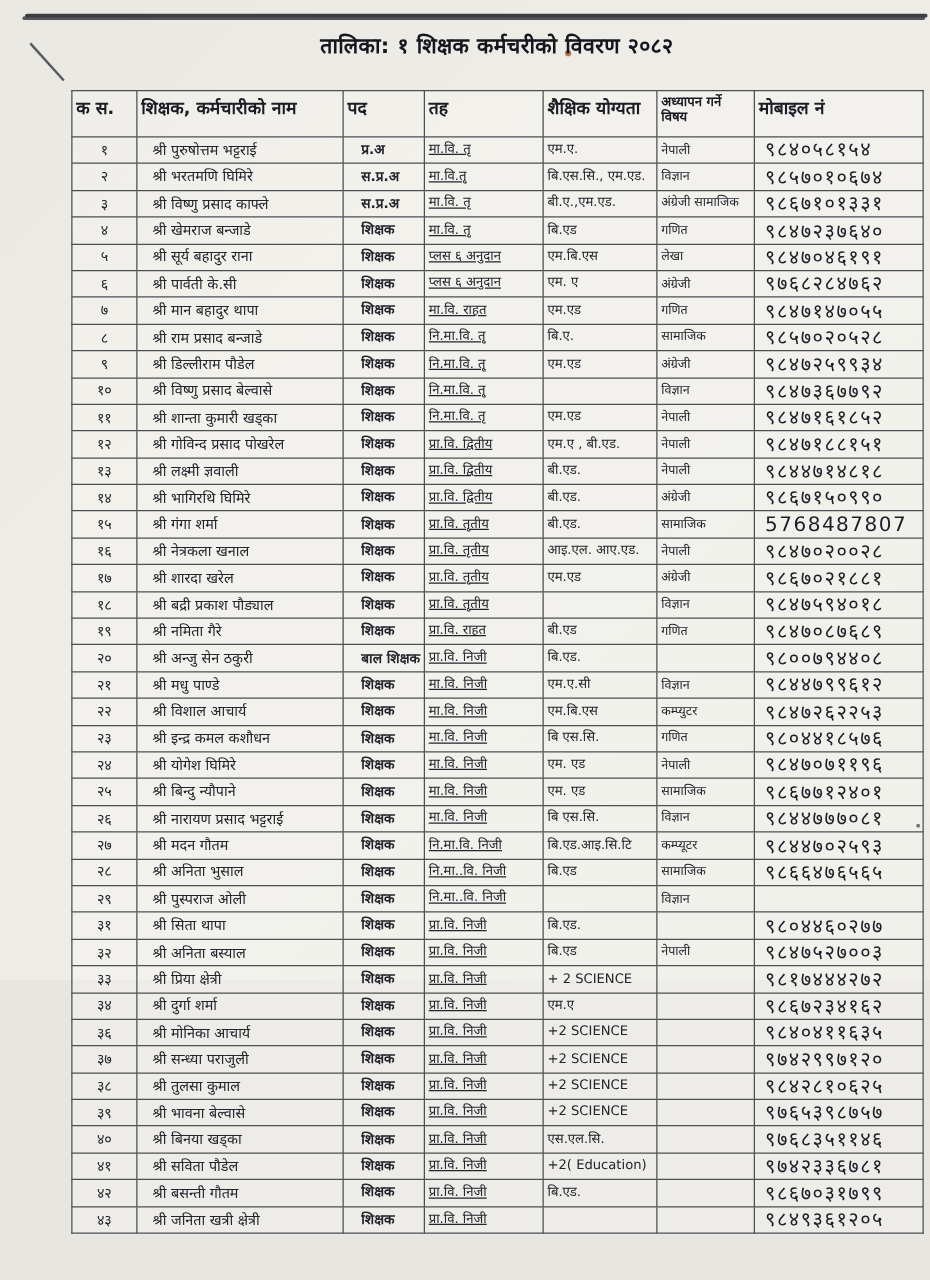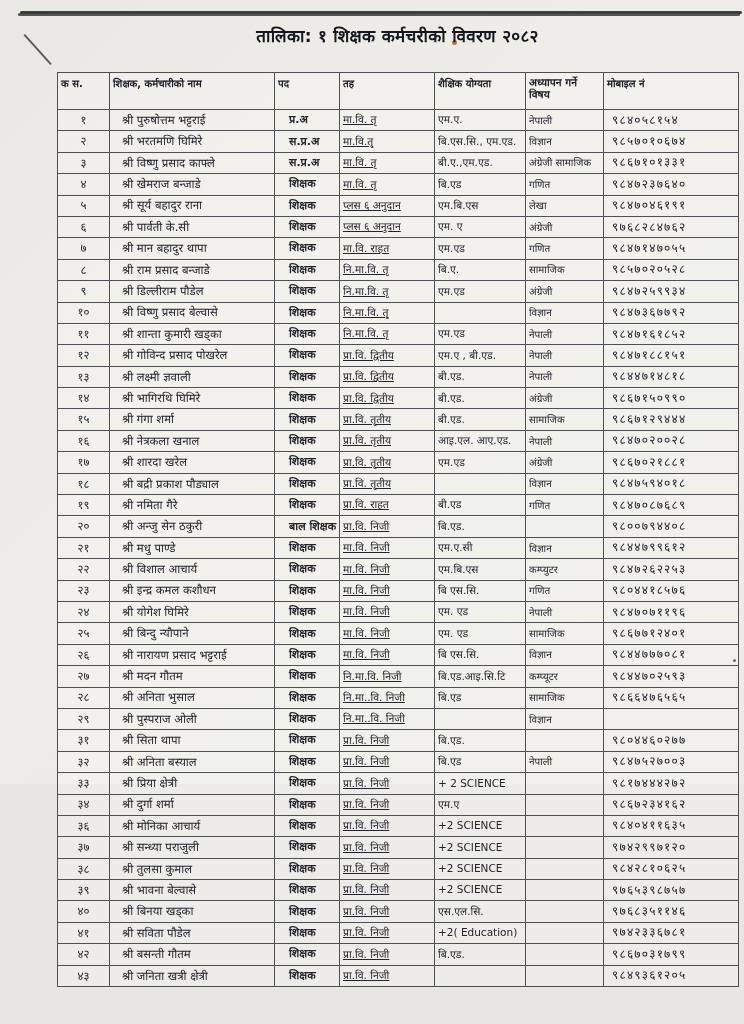--- a/index.html
+++ b/index.html
@@ -42,32 +42,32 @@
     border-collapse:collapse;table-layout:fixed;
     background:rgba(255,255,255,0.25);
   }
   .roster th,.roster td{
     border:1px solid #4e4f53;
     padding:1px 3px;
     overflow:hidden;
     vertical-align:middle;
   }
   .roster th{
-    font-size:10px;font-weight:bold;text-align:left;vertical-align:top;
+    font-size:14px;font-weight:bold;text-align:left;vertical-align:top;
     padding-top:3px;height:32px;white-space:nowrap;color:#1b1c24;
   }
   .roster th.c5{white-space:normal;line-height:1.15;font-size:10.5px;}
   .roster td{font-size:11px;height:18.4px;line-height:1.1;white-space:nowrap;color:#23242c;}
   .roster td.c0{text-align:center;font-size:11.5px;}
   .roster td.c1{padding-left:12px;font-size:11.5px;margin-top:11px;}
   .roster td.c2{padding-left:14px;font-weight:bold;}
   .roster td.c3{font-size:10.5px;text-decoration:underline;}
   .roster td.c4{font-size:10.5px;}
   .roster td.c5{font-size:10px;}
-  .roster td.c6{font-size:12px;letter-spacing:1.2px;padding-left:8px;color:#1d1e27;}
+  .roster td.c6{font-size:16px;letter-spacing:1.2px;padding-left:8px;color:#1d1e27;}
 </style>
 </head>
 <body>
 
 <div class="page">
   <div class="scan-top-line"></div>
   <div class="scan-pen-mark"></div>
   <div class="title-dot"></div>
   <div class="stray-dot"></div>
 
@@ -221,21 +221,21 @@
           <td class="c5">अंग्रेजी</td>
           <td class="c6">९८६७१५०९९०</td>
         </tr>
         <tr>
           <td class="c0">१५</td>
           <td class="c1">श्री गंगा शर्मा</td>
           <td class="c2">शिक्षक</td>
           <td class="c3">प्रा.वि. तृतीय</td>
           <td class="c4">बी.एड.</td>
           <td class="c5">सामाजिक</td>
-          <td class="c6">९८६७१२९४४४</td>
+          <td class="c6">5768487807</td>
         </tr>
         <tr>
           <td class="c0">१६</td>
           <td class="c1">श्री नेत्रकला खनाल</td>
           <td class="c2">शिक्षक</td>
           <td class="c3">प्रा.वि. तृतीय</td>
           <td class="c4">आइ.एल. आए.एड.</td>
           <td class="c5">नेपाली</td>
           <td class="c6">९८४७०२००२८</td>
         </tr>

